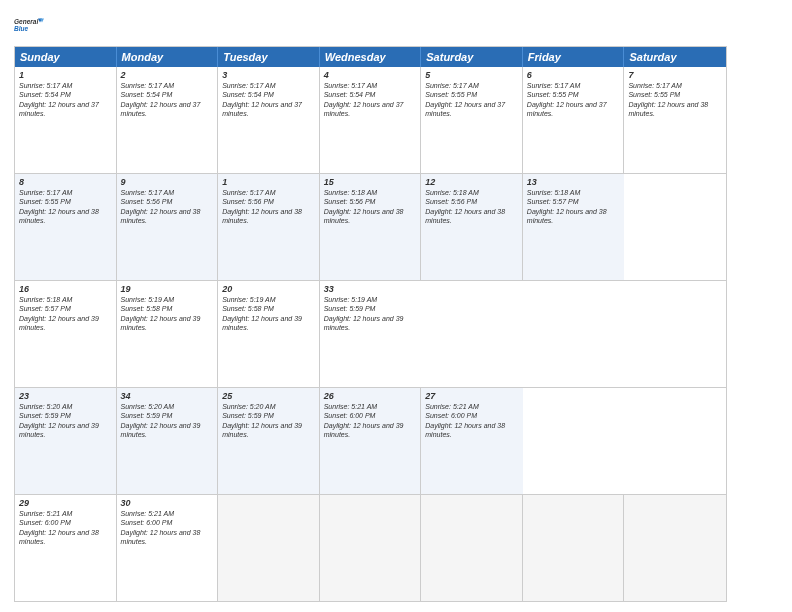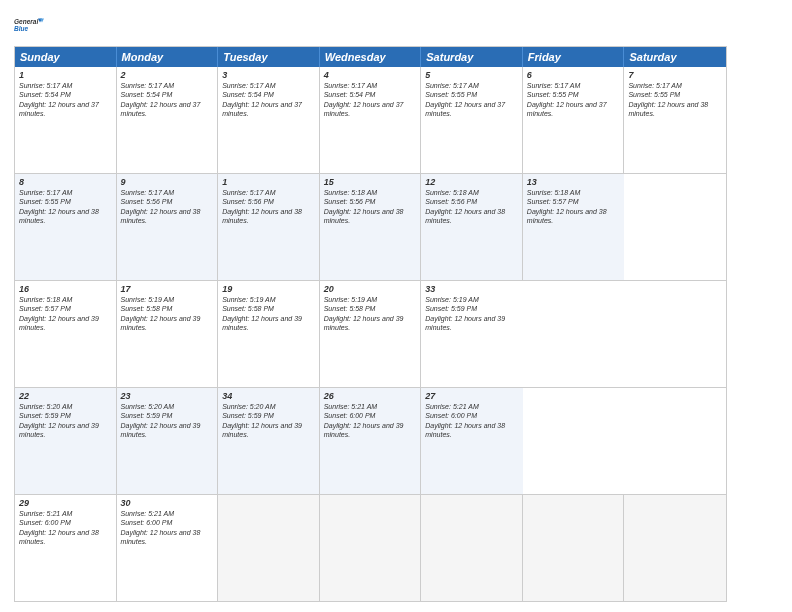--- a/index.html
+++ b/index.html
@@ -150,29 +150,28 @@
         <div class="cal-row">
           <div class="cal-cell alt-row"><span class="day-num">8</span><span class="cell-text">Sunrise: 5:17 AM<br>Sunset: 5:55 PM<br>Daylight: 12 hours and 38 minutes.</span></div>
           <div class="cal-cell alt-row"><span class="day-num">9</span><span class="cell-text">Sunrise: 5:17 AM<br>Sunset: 5:56 PM<br>Daylight: 12 hours and 38 minutes.</span></div>
           <div class="cal-cell alt-row"><span class="day-num">1</span><span class="cell-text">Sunrise: 5:17 AM<br>Sunset: 5:56 PM<br>Daylight: 12 hours and 38 minutes.</span></div>
           <div class="cal-cell alt-row"><span class="day-num">15</span><span class="cell-text">Sunrise: 5:18 AM<br>Sunset: 5:56 PM<br>Daylight: 12 hours and 38 minutes.</span></div>
           <div class="cal-cell alt-row"><span class="day-num">12</span><span class="cell-text">Sunrise: 5:18 AM<br>Sunset: 5:56 PM<br>Daylight: 12 hours and 38 minutes.</span></div>
           <div class="cal-cell alt-row"><span class="day-num">13</span><span class="cell-text">Sunrise: 5:18 AM<br>Sunset: 5:57 PM<br>Daylight: 12 hours and 38 minutes.</span></div>
         </div>
         <div class="cal-row">
           <div class="cal-cell"><span class="day-num">16</span><span class="cell-text">Sunrise: 5:18 AM<br>Sunset: 5:57 PM<br>Daylight: 12 hours and 39 minutes.</span></div>
-          <div class="cal-cell"><span class="day-num">17</span><span class="cell-text">Sunrise: 5:19 AM<br>Sunset: 5:58 PM<br>Daylight: 12 hours and 39 minutes.</span></div>
           <div class="cal-cell"><span class="day-num">19</span><span class="cell-text">Sunrise: 5:19 AM<br>Sunset: 5:58 PM<br>Daylight: 12 hours and 39 minutes.</span></div>
           <div class="cal-cell"><span class="day-num">20</span><span class="cell-text">Sunrise: 5:19 AM<br>Sunset: 5:58 PM<br>Daylight: 12 hours and 39 minutes.</span></div>
           <div class="cal-cell"><span class="day-num">33</span><span class="cell-text">Sunrise: 5:19 AM<br>Sunset: 5:59 PM<br>Daylight: 12 hours and 39 minutes.</span></div>
         </div>
         <div class="cal-row">
-          <div class="cal-cell alt-row"><span class="day-num">22</span><span class="cell-text">Sunrise: 5:20 AM<br>Sunset: 5:59 PM<br>Daylight: 12 hours and 39 minutes.</span></div>
           <div class="cal-cell alt-row"><span class="day-num">23</span><span class="cell-text">Sunrise: 5:20 AM<br>Sunset: 5:59 PM<br>Daylight: 12 hours and 39 minutes.</span></div>
           <div class="cal-cell alt-row"><span class="day-num">34</span><span class="cell-text">Sunrise: 5:20 AM<br>Sunset: 5:59 PM<br>Daylight: 12 hours and 39 minutes.</span></div>
+          <div class="cal-cell alt-row"><span class="day-num">25</span><span class="cell-text">Sunrise: 5:20 AM<br>Sunset: 5:59 PM<br>Daylight: 12 hours and 39 minutes.</span></div>
           <div class="cal-cell alt-row"><span class="day-num">26</span><span class="cell-text">Sunrise: 5:21 AM<br>Sunset: 6:00 PM<br>Daylight: 12 hours and 39 minutes.</span></div>
           <div class="cal-cell alt-row"><span class="day-num">27</span><span class="cell-text">Sunrise: 5:21 AM<br>Sunset: 6:00 PM<br>Daylight: 12 hours and 38 minutes.</span></div>
         </div>
         <div class="cal-row">
           <div class="cal-cell"><span class="day-num">29</span><span class="cell-text">Sunrise: 5:21 AM<br>Sunset: 6:00 PM<br>Daylight: 12 hours and 38 minutes.</span></div>
           <div class="cal-cell"><span class="day-num">30</span><span class="cell-text">Sunrise: 5:21 AM<br>Sunset: 6:00 PM<br>Daylight: 12 hours and 38 minutes.</span></div>
           <div class="cal-cell empty"></div>
           <div class="cal-cell empty"></div>
           <div class="cal-cell empty"></div>
           <div class="cal-cell empty"></div>

